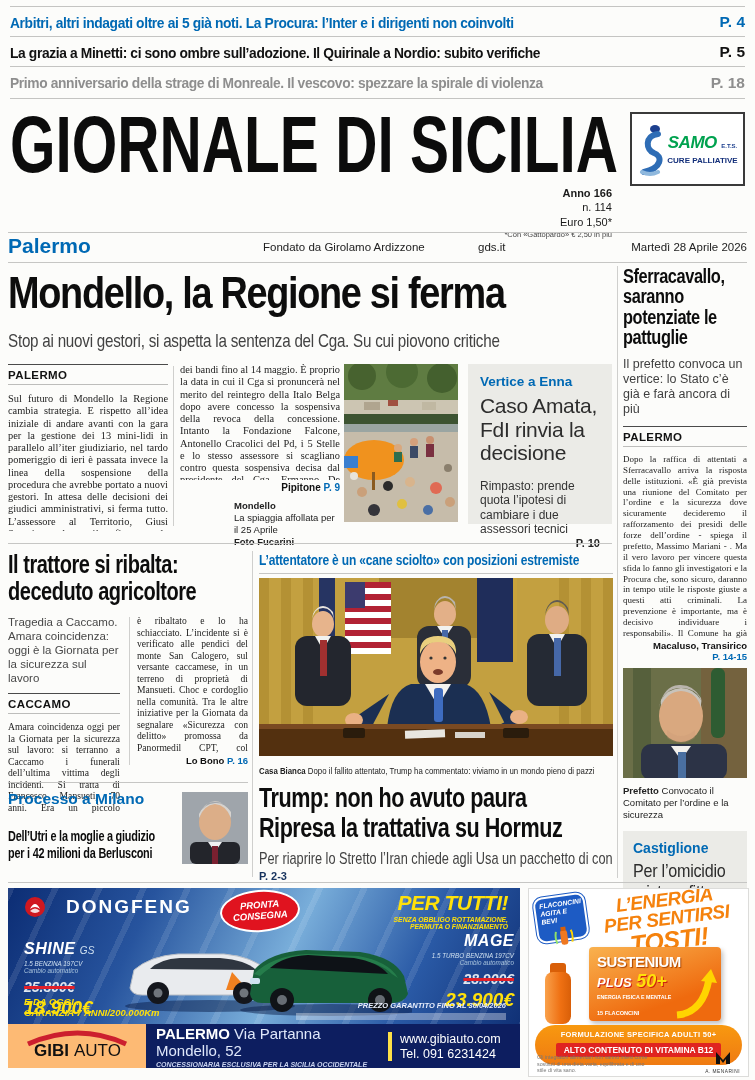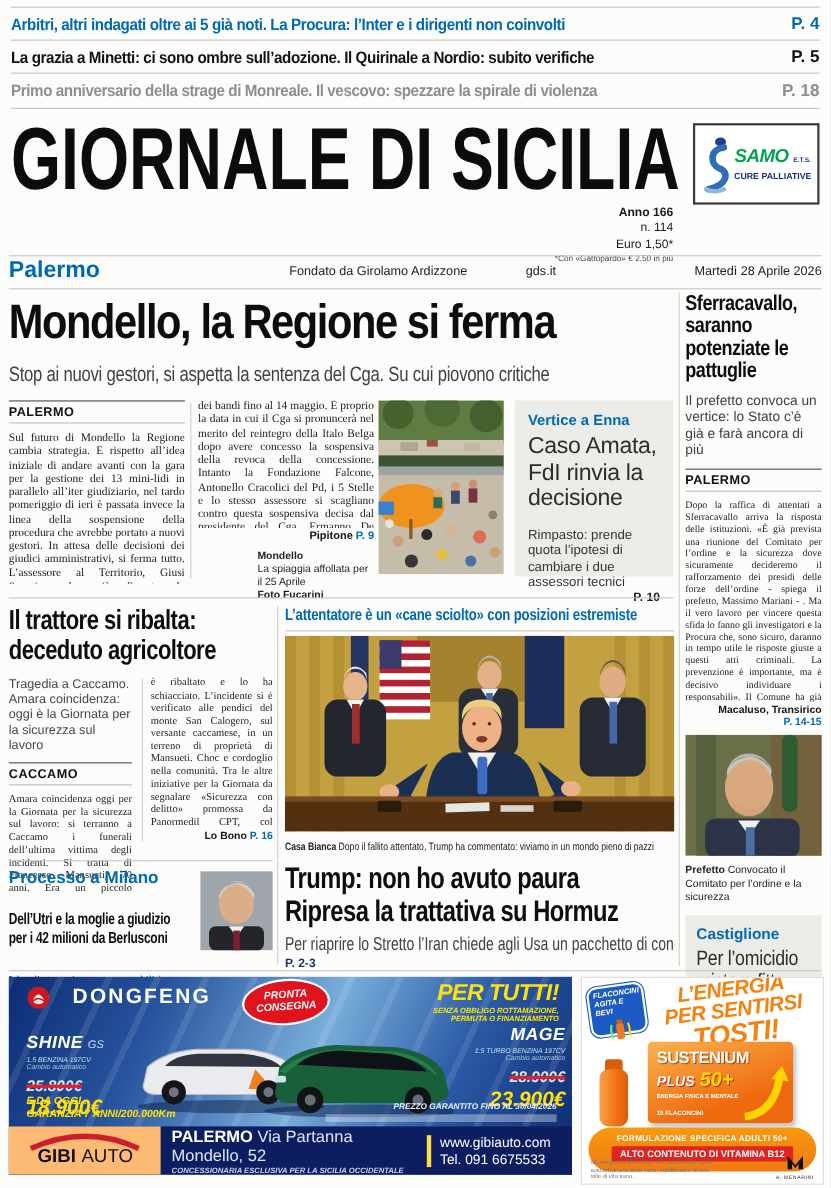--- a/index.html
+++ b/index.html
@@ -393,21 +393,21 @@
           <text x="16" y="28" font-family="Liberation Sans, sans-serif" font-size="17" font-weight="bold" fill="#111">GIBI</text>
           <text x="56" y="28" font-family="Liberation Sans, sans-serif" font-size="17" fill="#111">AUTO</text>
         </svg>
       </div>
       <div style="flex:1;padding:0 10px;color:#fff">
         <div style="font-size:15px"><b>PALERMO</b> <span style="color:#dfe7fa">Via Partanna Mondello, 52</span></div>
         <div style="font-size:7px;font-style:italic;font-weight:bold;color:#c9d3ef;margin-top:2px">CONCESSIONARIA ESCLUSIVA PER LA SICILIA OCCIDENTALE</div>
       </div>
       <div style="width:120px;border-left:4px solid #fde047;padding-left:8px;color:#fff;flex:none">
         <div style="font-size:12.5px">www.gibiauto.com</div>
-        <div style="font-size:12.5px;margin-top:1px">Tel. 091 6675533</div>
+        <div style="font-size:12.5px;margin-top:1px">Tel. 091 6231424</div>
       </div>
     </div>
   </div>
 
   <div class="sus">
 
     <div class="abs" style="left:6px;top:6px;width:52px;height:46px;background:#1d5bc4;border:2px solid #fff;border-radius:9px;box-shadow:0 0 0 1px #1d5bc4;transform:rotate(-8deg);color:#fff;font-style:italic;font-weight:bold;font-size:6.8px;padding:3px 4px;box-sizing:border-box;line-height:1.2">
       <span>FLACONCINI</span><br><span>AGITA E BEVI</span>
       <svg width="20" height="22" style="display:block;margin:1px auto 0">
         <rect x="7" y="5" width="7" height="15" rx="3" fill="#f07820"></rect>

